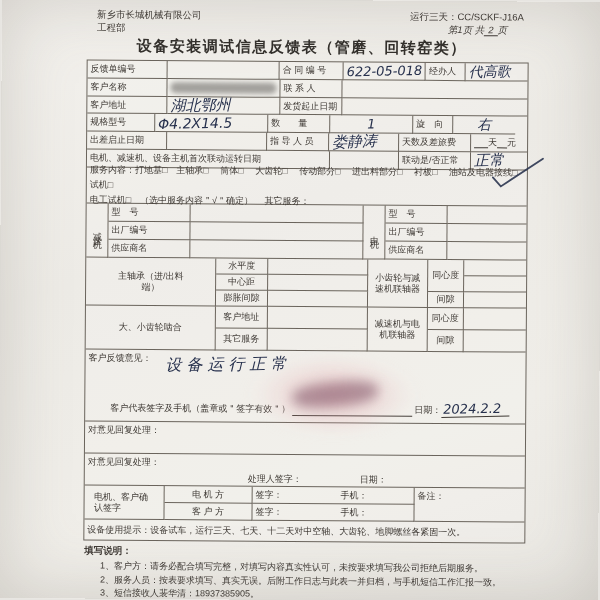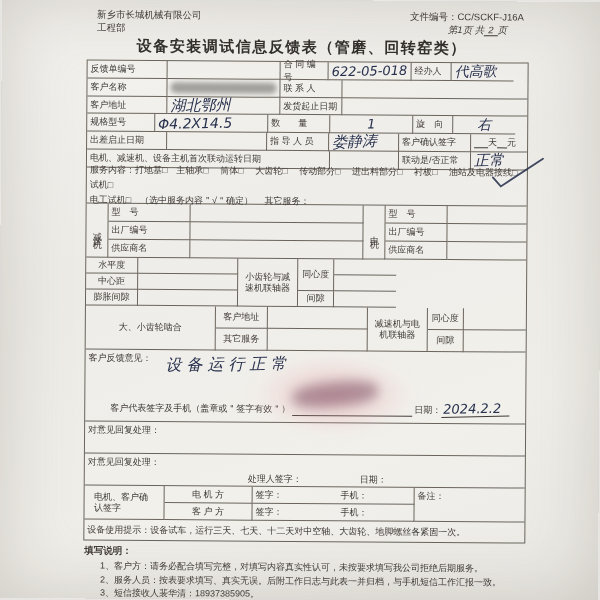--- a/index.html
+++ b/index.html
@@ -56,33 +56,33 @@
 <body>
 
 <div class="page">
 
   <div class="hdr">
     <div class="hdr-left">
       <div>新乡市长城机械有限公司</div>
       <div>工程部</div>
     </div>
     <div class="hdr-right">
-      <div>文件编号：CC/SCKF-J16A</div>
+      <div>运行三天：CC/SCKF-J16A</div>
       <div class="pg"><span>第1页  共</span><span class="pgnum">2</span><span>页</span></div>
     </div>
   </div>
 
   <div class="title">设备安装调试信息反馈表（管磨、回转窑类）</div>
 
   <div class="tbl">
 
     <div class="r" style="height:18px">
       <div class="c" style="width:80px">反馈单编号</div>
       <div class="c" style="width:113px"></div>
-      <div class="c" style="width:48px">合 同 编 号</div>
+      <div class="c" style="width:64px">合 同 编 号</div>
       <div class="c" style="width:83px">
           <span class="hw">622-05-018</span>
         </div>
       <div class="c" style="width:40px">经办人</div>
       <div class="c nr" style="width:62px">
           <span class="hw" style="font-size:14px">代高歌</span>
         </div>
     </div>
 
     <div class="r" style="height:18px">
@@ -118,21 +118,21 @@
         </div>
     </div>
 
     <div class="r" style="height:18px">
       <div class="c" style="width:80px">出差启止日期</div>
       <div class="c" style="width:100px"></div>
       <div class="c" style="width:62px">指 导 人 员</div>
       <div class="c" style="width:70px">
           <span class="hw" style="font-size:15px;transform:rotate(-3deg)">娄静涛</span>
         </div>
-      <div class="c" style="width:72px">客户确认签字</div>
+      <div class="c" style="width:72px">天数及差旅费</div>
       <div class="c nr" style="width:56px">
         <span class="ul" style="width:14px"></span>
           <span>天</span>
         <span class="ul" style="width:10px"></span>
           <span>元</span>
       </div>
     </div>
 
     <div class="r" style="height:18px">
       <div class="c" style="width:243px">电机、减速机、设备主机首次联动运转日期</div>
@@ -180,20 +180,23 @@
             <div class="c nr" style="width:79px"></div>
           </div>
         <div class="r" style="height:18px">
             <div class="c" style="width:62px">供应商名</div>
             <div class="c nr" style="width:79px"></div>
           </div>
       </div>
     </div>
 
     <div class="r">
+      <div class="c ctr two-line" style="width:130px;height:48px">
+          <span style="width:80px;text-align:center">主轴承（进/出料端）</span>
+        </div>
       <div class="col" style="width:152px">
         <div class="r" style="height:16px">
             <div class="c ctr" style="width:52px">水平度</div>
             <div class="c" style="width:100px"></div>
           </div>
         <div class="r" style="height:16px">
             <div class="c ctr" style="width:52px">中心距</div>
             <div class="c" style="width:100px"></div>
           </div>
         <div class="r" style="height:16px">

